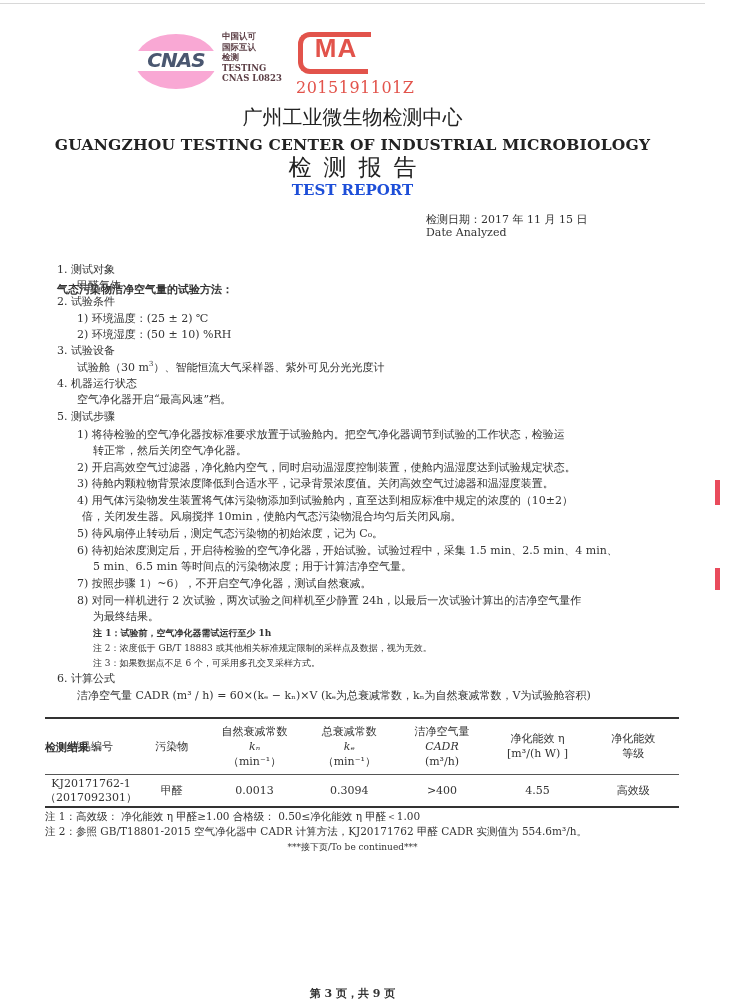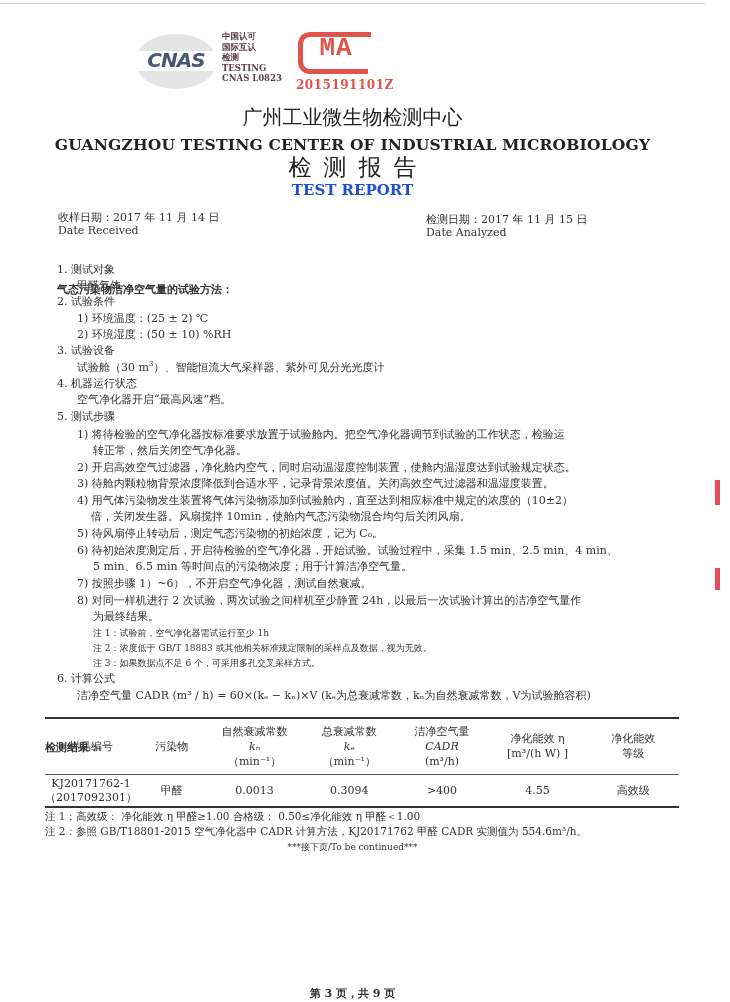--- a/index.html
+++ b/index.html
@@ -9,31 +9,31 @@
   .page { position:absolute; left:0; top:0; width:730px; height:1002px; }
   .abs { position:absolute; white-space:nowrap; }
   
   .ilac { position:absolute; left:45px; top:27px; width:74px; height:68px; border-radius:50%;
           border:1px dashed #8aa7c6; box-sizing:border-box; }
   .ilac::before, .ilac::after { content:""; position:absolute; left:8px; right:8px; border:1px solid #9fb7d2; border-radius:50%; }
   .ilac::before { top:8px; height:20px; border-bottom:none; }
   .ilac::after { bottom:8px; height:20px; border-top:none; }
   .ilac-text { position:absolute; left:0; width:74px; top:24px; text-align:center; font-family:"DejaVu Sans","Liberation Sans",sans-serif;
                font-size:12px; color:#6d8fb8; letter-spacing:-0.5px; font-weight:bold; }
-  .cnas { position:absolute; left:135px; top:34px; width:82px; height:55px; border-radius:50%; background:#e5e5e5; }
+  .cnas { position:absolute; left:135px; top:34px; width:82px; height:55px; border-radius:50%; background:#f9a8d4; }
   .cnas-band { position:absolute; left:-4px; right:-4px; top:17px; height:20px; background:#fff; }
   .cnas-text { position:absolute; left:0; width:82px; top:14px; text-align:center; font-family:"DejaVu Sans","Liberation Sans",sans-serif;
                font-size:20px; font-style:italic; font-weight:bold; color:#4a5770; letter-spacing:-1px; }
   .cnas-note { position:absolute; left:222px; top:31px; font-size:8.5px; line-height:10.5px; color:#5c3f46; font-weight:bold; }
   .cma { position:absolute; left:298px; top:32px; width:70px; height:42px; border:5px solid #e2534b; border-right:none;
          border-radius:12px 0 0 12px; box-sizing:border-box; }
   .cma-r1,.cma-r2 { position:absolute; right:-3px; width:10px; height:5px; background:#e2534b; }
-  .cma-text { position:absolute; left:306px; top:33px; width:60px; text-align:center; font-family:Liberation Mono, monospace;
+  .cma-text { position:absolute; left:306px; top:33px; width:60px; text-align:center; font-family:Liberation Sans, sans-serif;
               font-size:26px; color:#e2534b; font-weight:bold; letter-spacing:1px; }
-  .cma-no { position:absolute; left:296px; top:78px; font-size:12px; color:#e2534b; font-weight:bold; letter-spacing:0.5px; }
+  .cma-no { position:absolute; left:296px; top:78px; font-size:16px; color:#e2534b; font-weight:normal; letter-spacing:0.5px; }
   .testno { position:absolute; left:478px; top:57px; font-size:14px; line-height:20px; color:#3a3a3a; }
   .c { text-align:center; left:0; width:705px; }
   .title-cn { top:104px; font-size:20px; color:#222; }
   .title-en { top:135px; font-size:15.5px; font-weight:bold; color:#222; letter-spacing:0.2px; }
   .report-cn { top:152px; font-size:23px; color:#222; letter-spacing:12px; padding-left:12px; box-sizing:border-box; }
   .report-en { top:181px; font-size:15px; font-weight:bold; color:#1d4ed8; }
   .t11 { font-size:11px; line-height:13px; color:#333; }
   .t10 { font-size:10.5px; line-height:14px; color:#333; }
   .t9 { font-size:9px; color:#333; }
   .bold { font-weight:bold;margin-top:36px; }
@@ -69,24 +69,20 @@
   </div>
   <div class="cma-text">MA</div>
   <div class="cma-no abs">2015191101Z</div>
 
 
   <div class="abs c title-cn">广州工业微生物检测中心</div>
   <div class="abs c title-en">GUANGZHOU TESTING CENTER OF INDUSTRIAL MICROBIOLOGY</div>
   <div class="abs c report-cn">检测报告</div>
   <div class="abs c report-en">TEST REPORT</div>
 
-  <div class="abs t11" style="left:58px; top:211px;">
-    <div>收样日期：2017 年 11 月 14 日</div>
-    <div>Date Received</div>
-  </div>
   <div class="abs t11" style="left:426px; top:213px;">
     <div>检测日期：2017 年 11 月 15 日</div>
     <div>Date Analyzed</div>
   </div>
 
   <div class="abs t11 bold" style="left:57px; top:247px;">气态污染物洁净空气量的试验方法：</div>
   <div class="abs t11" style="left:57px; top:263px;">1.  测试对象</div>
   <div class="abs t11" style="left:77px; top:279px;">甲醛气体</div>
   <div class="abs t11" style="left:57px; top:295px;">2.  试验条件</div>
   <div class="abs t11" style="left:77px; top:312px;">1) 环境温度：(25 ± 2)  ℃</div>
@@ -103,37 +99,37 @@
   <div class="abs t11" style="left:93px; top:444px;">转正常，然后关闭空气净化器。</div>
   <div class="abs t11" style="left:77px; top:461px;">
     <span>2)</span> <span>开启高效空气过滤器，净化舱内空气，同时启动温湿度控制装置，使舱内温湿度达到试验规定状态。</span>
   </div>
   <div class="abs t11" style="left:77px; top:477px;">
     <span>3)</span> <span>待舱内颗粒物背景浓度降低到合适水平，记录背景浓度值。关闭高效空气过滤器和温湿度装置。</span>
   </div>
   <div class="abs t11" style="left:77px; top:494px;">
     <span>4)</span> <span>用气体污染物发生装置将气体污染物添加到试验舱内，直至达到相应标准中规定的浓度的（10±2）</span>
   </div>
-  <div class="abs t11" style="left:91px; top:510px;">倍，关闭发生器。风扇搅拌 10min，使舱内气态污染物混合均匀后关闭风扇。</div>
+  <div class="abs t11" style="left:82px; top:510px;">倍，关闭发生器。风扇搅拌 10min，使舱内气态污染物混合均匀后关闭风扇。</div>
   <div class="abs t11" style="left:77px; top:527px;">
     <span>5)</span> <span>待风扇停止转动后，测定气态污染物的初始浓度，记为 C₀。</span>
   </div>
   <div class="abs t11" style="left:77px; top:544px;">
     <span>6)</span> <span>待初始浓度测定后，开启待检验的空气净化器，开始试验。试验过程中，采集 1.5 min、2.5 min、4 min、</span>
   </div>
   <div class="abs t11" style="left:93px; top:560px;">5 min、6.5 min 等时间点的污染物浓度；用于计算洁净空气量。</div>
   <div class="abs t11" style="left:77px; top:577px;">
     <span>7)</span> <span>按照步骤 1）~6），不开启空气净化器，测试自然衰减。</span>
   </div>
   <div class="abs t11" style="left:77px; top:594px;">
     <span>8)</span> <span>对同一样机进行 2 次试验，两次试验之间样机至少静置 24h，以最后一次试验计算出的洁净空气量作</span>
   </div>
   <div class="abs t11" style="left:93px; top:610px;">为最终结果。</div>
 
-  <div class="abs t9" style="left:93px; top:627px;">注 1：试验前，空气净化器需试运行至少 1h</div>
+  <div class="abs t9" style="left:93px; top:627px;font-weight:bold;">注 1：试验前，空气净化器需试运行至少 1h</div>
   <div class="abs t9" style="left:93px; top:642px;">注 2：浓度低于 GB/T 18883 或其他相关标准规定限制的采样点及数据，视为无效。</div>
   <div class="abs t9" style="left:93px; top:657px;">注 3：如果数据点不足 6 个，可采用多孔交叉采样方式。</div>
 
   <div class="abs t11" style="left:57px; top:672px;">6.  计算公式</div>
   <div class="abs t11" style="left:77px; top:689px;">洁净空气量 CADR (m³ / h) = 60×(kₑ − kₙ)×V (kₑ为总衰减常数，kₙ为自然衰减常数，V为试验舱容积)</div>
 
   <div class="abs t11 bold" style="left:45px; top:705px;">检测结果：</div>
   <div class="rule-thick" style="top:717px;"></div>
 
   <table class="tbl">

